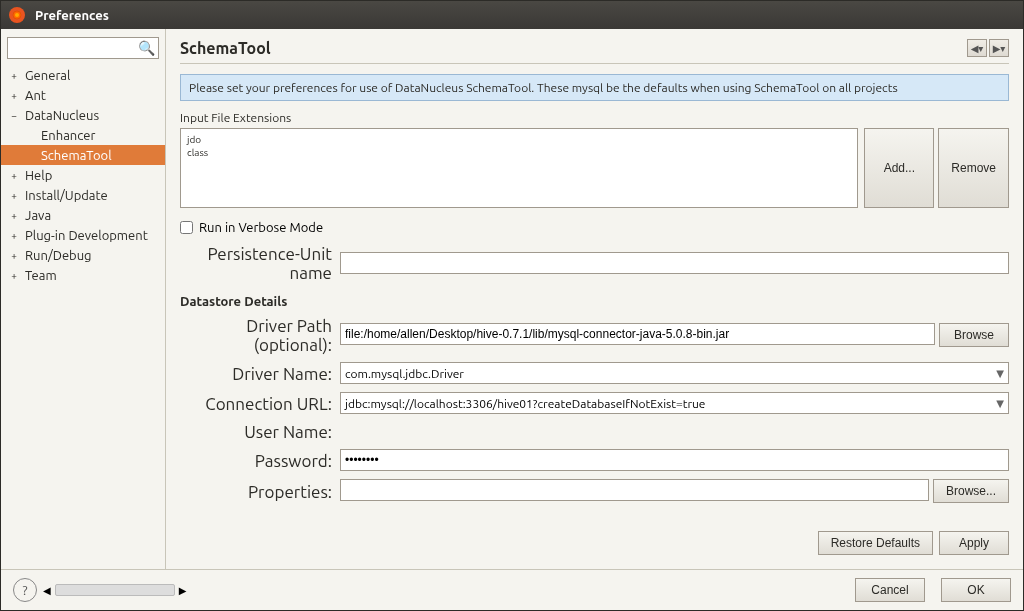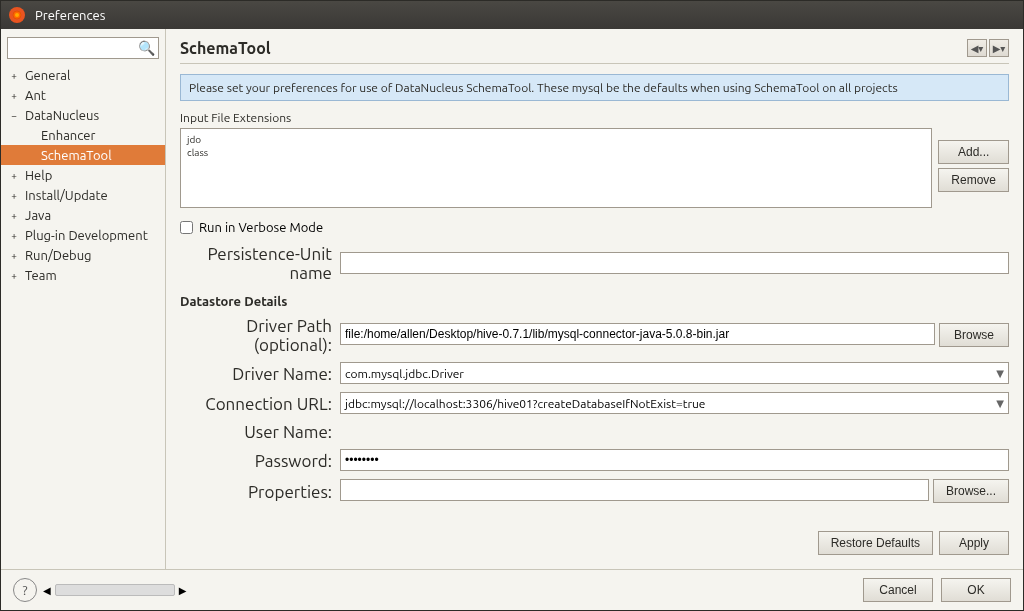--- a/index.html
+++ b/index.html
@@ -36,21 +36,21 @@
       background: #e95420;
       border-radius: 50%;
       display: flex;
       align-items: center;
       justify-content: center;
     }
     .titlebar-icon svg { width: 10px; height: 10px; }
     .titlebar-title {
       color: #ffffff;
       font-size: 13px;
-      font-weight: normal;
+      font-weight: bold;
       margin-left: 4px;
     }
     .content-area {
       display: flex;
       flex: 1;
       overflow: hidden;
     }
     .sidebar {
       width: 165px;
       background: #f5f4ef;
@@ -140,23 +140,21 @@
       min-height: 80px;
       padding: 4px;
     }
     .ext-list-item {
       font-size: 10px;
       padding: 1px 2px;
       color: #2c2b27;
     }
     .ext-buttons {
       display: flex;
-      flex-direction: column;
       gap: 4px;
-      margin-top: 12px;
     }
     .btn {
       padding: 4px 12px;
       font-size: 12px;
       background: linear-gradient(to bottom, #f5f4ef, #e0ddd5);
       border: 1px solid #a0998e;
       cursor: pointer;
       color: #2c2b27;
       min-width: 70px;
       text-align: center;
@@ -218,21 +216,21 @@
     .bottom-bar {
       display: flex;
       justify-content: space-between;
       align-items: center;
       padding: 8px 12px;
       border-top: 1px solid #c8c5b8;
       background: #f5f4ef;
     }
     .bottom-right {
       display: flex;
-      gap: 8px;
+      gap: 16px;
       border-radius: 11px;
     }
     .scrollbar-area {
       display: flex;
       align-items: center;
       gap: 4px;
     }
     .scroll-track {
       width: 120px;
       height: 12px;

